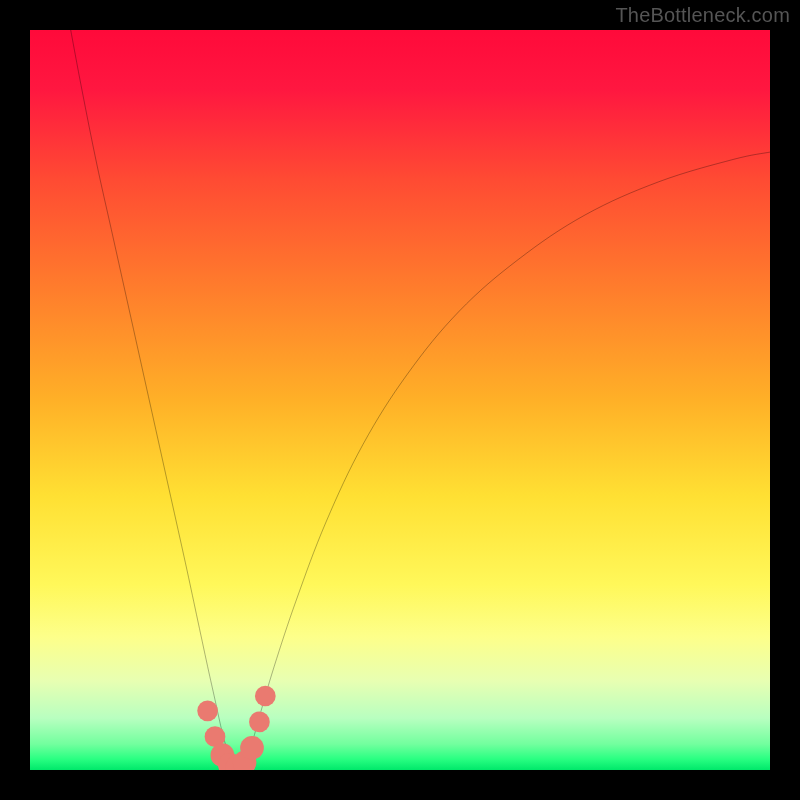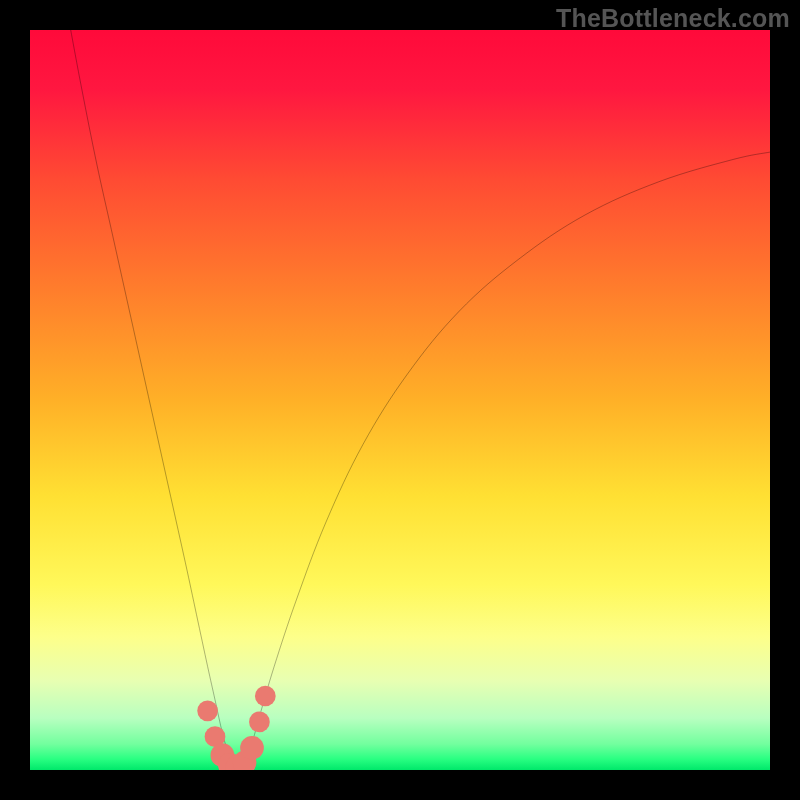--- a/index.html
+++ b/index.html
@@ -30,22 +30,22 @@
     position: absolute;
     left: 0; top: 0;
     width: 100%;
     height: 100%;
   }
   .watermark {
     position: absolute;
     top: 4px;
     right: 10px;
     color: #555;
-    font-size: 25px;
-    font-weight: 700;
+    font-size: 20px;
+    font-weight: 400;
     letter-spacing: 0.2px;
     user-select: none;
   }
   svg.curve-layer {
     position: absolute;
     left: 0; top: 0;
     width: 100%;
     height: 100%;
   }
 </style>

